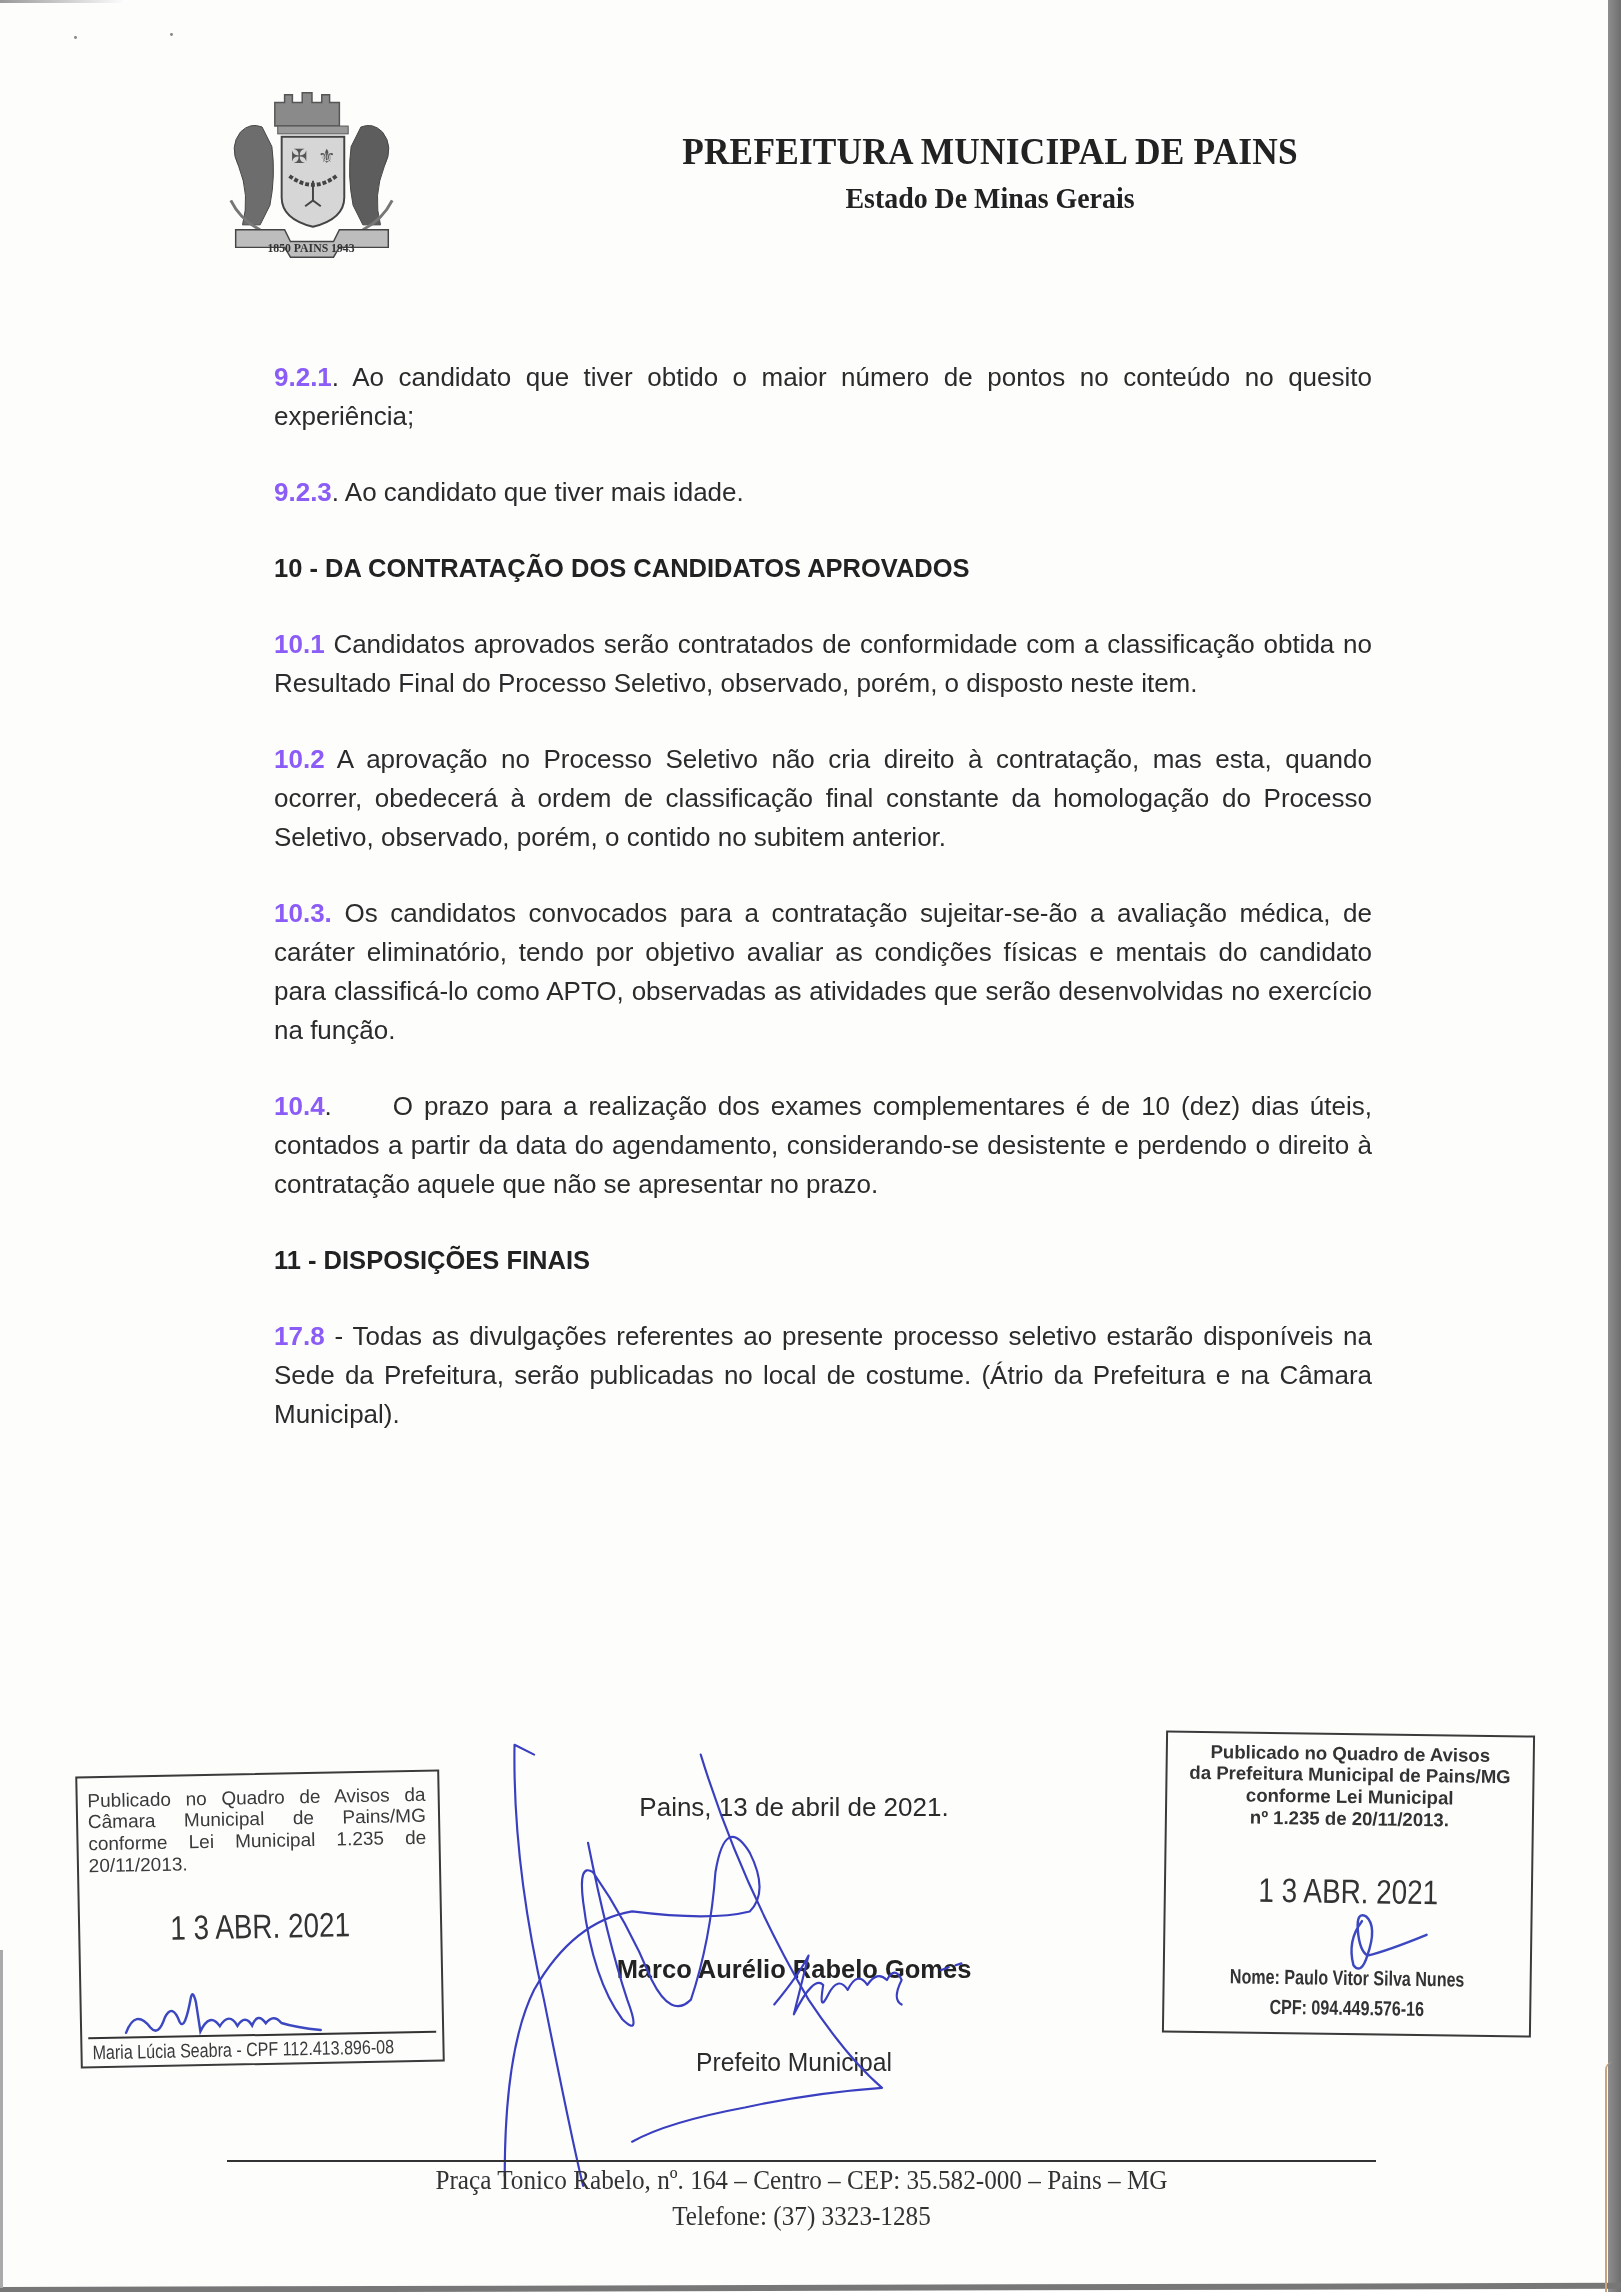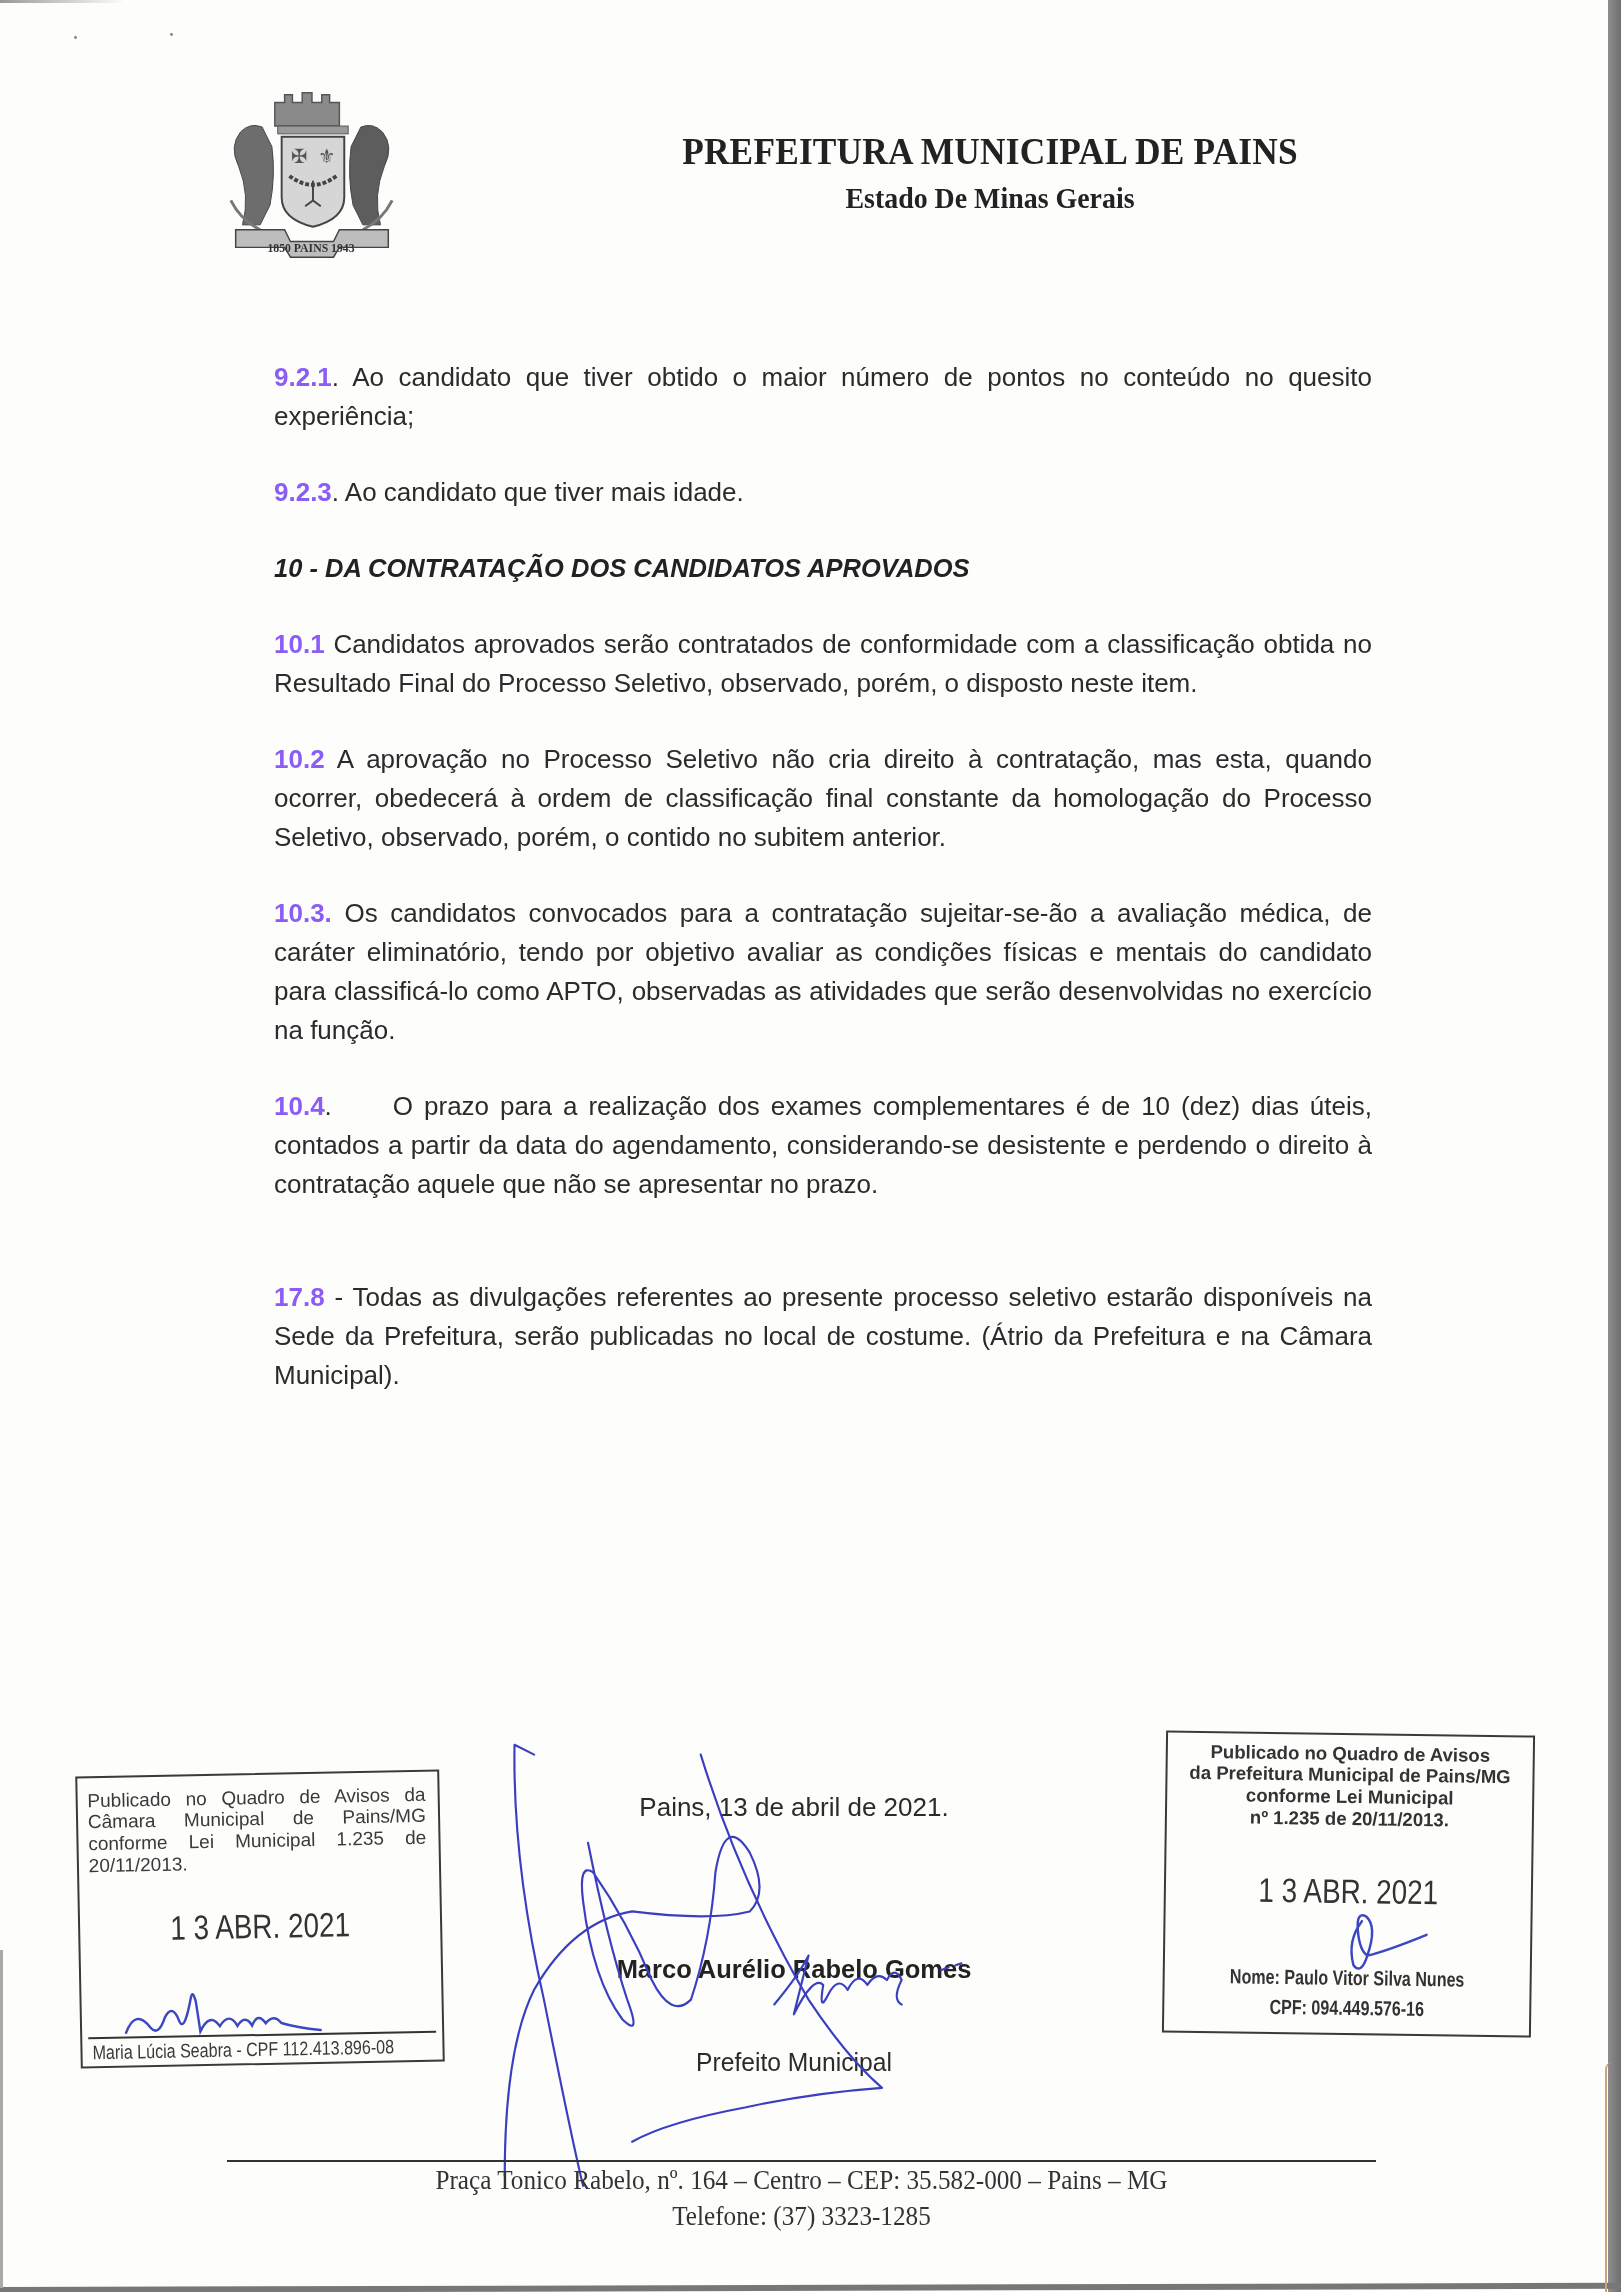--- a/index.html
+++ b/index.html
@@ -14,21 +14,21 @@
   
   .crest { position: absolute; left: 211px; top: 83px; width: 201px; height: 181px; }
   .header-title { position: absolute; left: 549px; top: 129px; width: 882px; text-align: center; font-family: "Liberation Serif", serif; font-weight: bold; font-size: 38px; color: #222; letter-spacing: 0.2px; transform: scaleX(0.93); transform-origin: center; }
   .header-sub { position: absolute; left: 549px; top: 181px; width: 882px; text-align: center; font-family: "Liberation Serif", serif; font-weight: bold; font-size: 30px; color: #222; transform: scaleX(0.93); }
 
   
   .body { position: absolute; left: 274px; top: 321px; width: 1098px; font-size: 26px; line-height: 39px; color: #2b2b2b; }
   .para { margin: 0; text-align: justify; text-align-last: left; }
   .para b { color: #8b5cf6; }
   .gap { height: 37px; }
-  .heading { margin: 0; font-weight: bold; font-size: 25.5px; color: #222; font-style: italic; }
+  .heading { margin: 0; font-weight: bold; font-size: 25.5px; color: #222; }
   .tab { display: inline-block; width: 61px; }
 
   
   .stamp { position: absolute; border: 2.9px solid #3a3a3a; background: transparent; color: #333; }
   .stamp-left { left: 78px; top: 1773px; width: 360px; height: 288px; transform: rotate(-1.1deg); }
   .stamp-left .st-text { position: absolute; left: 9.8px; top: 11.8px; width: 338px; font-size: 19px; line-height: 21.6px; text-align: justify; text-align-last: left; color: #3a3a3a; }
   .stamp-left .st-date { position: absolute; left: 0; width: 100%; top: 132px; text-align: center; font-size: 34px; letter-spacing: 0px; color: #333; transform: scaleX(0.82); }
   .stamp-left .st-line { position: absolute; left: 5.9px; right: 5.9px; top: 259px; border-top: 2px solid #333; }
   .stamp-left .st-name { position: absolute; left: 9.8px; top: 263px; width: 343px; font-size: 19.6px; color: #3a3a3a; white-space: nowrap; transform: scaleX(0.82); transform-origin: left; }
 
@@ -94,20 +94,21 @@
   <p class="heading">10 - DA CONTRATAÇÃO DOS CANDIDATOS APROVADOS</p>
   <div class="gap"></div>
   <p class="para"><b>10.1</b><span> </span><span>Candidatos aprovados serão contratados de conformidade com a classificação obtida no Resultado Final do Processo Seletivo, observado, porém, o disposto neste item.</span></p>
   <div class="gap"></div>
   <p class="para"><b>10.2</b><span> </span><span>A aprovação no Processo Seletivo não cria direito à contratação, mas esta, quando ocorrer, obedecerá à ordem de classificação final constante da homologação do Processo Seletivo, observado, porém, o contido no subitem anterior.</span></p>
   <div class="gap"></div>
   <p class="para"><b>10.3.</b><span> </span><span>Os candidatos convocados para a contratação sujeitar-se-ão a avaliação médica, de caráter eliminatório, tendo por objetivo avaliar as condições físicas e mentais do candidato para classificá-lo como APTO, observadas as atividades que serão desenvolvidas no exercício na função.</span></p>
   <div class="gap"></div>
   <p class="para"><b>10.4</b><span>.</span><span class="tab"></span><span>O prazo para a realização dos exames complementares é de 10 (dez) dias úteis, contados a partir da data do agendamento, considerando-se desistente e perdendo o direito à contratação aquele que não se apresentar no prazo.</span></p>
   <div class="gap"></div>
+  <p class="heading">11 - DISPOSIÇÕES FINAIS</p>
   <div class="gap"></div>
   <p class="para"><b>17.8</b><span> - </span><span>Todas as divulgações referentes ao presente processo seletivo estarão disponíveis na Sede da Prefeitura, serão publicadas no local de costume. (Átrio da Prefeitura e na Câmara Municipal).</span></p>
   <div class="gap"></div>
 </div>
 
 <div class="stamp stamp-left">
   <div class="st-text">Publicado no Quadro de Avisos da Câmara Municipal de Pains/MG conforme Lei Municipal 1.235 de 20/11/2013.</div>
   <div class="st-date">1 3 ABR. 2021</div>
   <svg style="position:absolute;left:39px;top:216px;width:225px;height:54px;" viewBox="0 0 230 55">
     <path d="M5 40 q10 -25 25 -5 q8 10 15 -10 q8 -15 15 5 q5 10 12 -25 q2 -8 5 5 l4 30 q10 -20 20 -5 q10 -15 18 0 q8 -12 15 0 q6 -14 14 -2 q8 -10 16 0 q15 5 40 8" fill="none" stroke="#3c48c0" stroke-width="2.5" stroke-linecap="round"></path>

